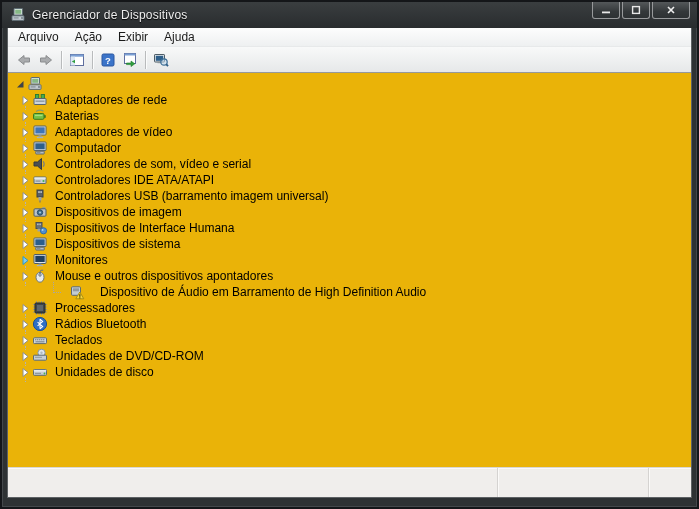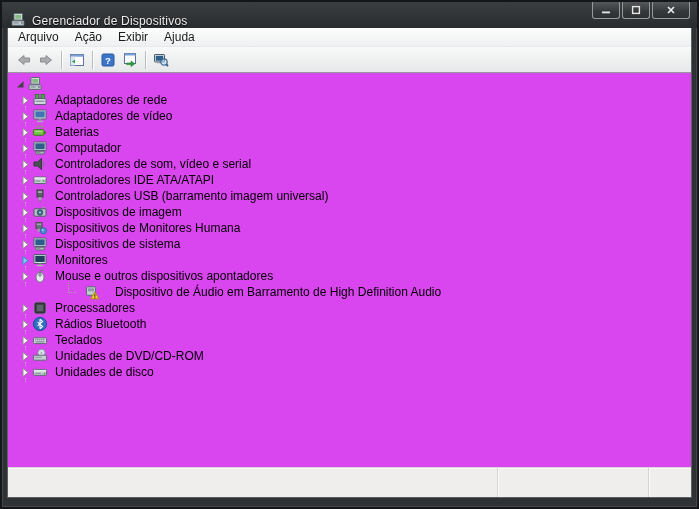--- a/index.html
+++ b/index.html
@@ -5,21 +5,21 @@
   html,body{margin:0;padding:0;background:#4a4d4f;}
   *{box-sizing:border-box;}
   .window{
     position:relative;width:699px;height:509px;
     background:#2e3234;border:2px solid #141619;
     display:flex;flex-direction:column;
     font-family:"Liberation Sans","DejaVu Sans",sans-serif;
     box-shadow:inset 0 0 0 1px #44484b;
   }
   
-  .titlebar{height:26px;display:flex;align-items:flex-end;position:relative;
+  .titlebar{height:26px;display:flex;align-items:center;position:relative;
     background:linear-gradient(#3a3e40,#292c2e);flex:0 0 26px;}
   .app-icon{width:16px;height:16px;margin:0 6px 0 8px;display:inline-flex;}
   .title-text{color:#ededed;font-size:12px;letter-spacing:.2px;text-shadow:0 1px 1px #000;}
   .winbtns{position:absolute;top:0;right:7px;display:flex;gap:2px;}
   .winbtn{height:17px;border:1px solid #97999b;border-top:none;
     border-radius:0 0 3px 3px;background:linear-gradient(#54585a,#34383a 60%,#2d3133);
     display:flex;align-items:center;justify-content:center;cursor:default;}
   .winbtn.min,.winbtn.max{width:28px;}
   .winbtn.close{width:38px;}
   
@@ -28,26 +28,26 @@
   
   .menubar{height:19px;flex:0 0 19px;background:linear-gradient(#fdfdfd,#eef0f1);
     display:flex;align-items:center;padding-left:2px;border-bottom:1px solid #e7e9ea;}
   .menu-item{font-size:12px;color:#1a1a1a;padding:2px 8px;cursor:default;}
   
   .toolbar{height:26px;flex:0 0 26px;background:linear-gradient(#f8f9f9,#e6e8e9);
     border-bottom:1px solid #97999b;display:flex;align-items:center;padding-left:5px;}
   .tbtn{width:22px;height:22px;display:flex;align-items:center;justify-content:center;border-radius:2px;}
   .tsep{width:1px;height:18px;background:#b9bbbc;box-shadow:1px 0 0 #fbfcfc;margin:0 4px;}
   
-  .content{flex:1;background:#d946ef;overflow:hidden;}
+  .content{flex:1;background:#eab308;overflow:hidden;}
   .tree{padding-top:3px;}
   .row{height:16px;display:flex;align-items:center;white-space:nowrap;}
   .row.l0{padding-left:6px;}
   .row.l1{padding-left:11px;}
-  .row.l2{padding-left:55px;gap:8px;}
+  .row.l2{padding-left:40px;gap:8px;}
   .exp{width:13px;height:16px;display:inline-flex;align-items:center;justify-content:center;
     position:relative;flex:0 0 13px;}
   .exp.stub::after{content:"";position:absolute;left:6px;bottom:-2px;height:4px;width:0;
     border-left:1px dotted #b3b3b3;}
   .conn{width:13px;height:16px;position:relative;flex:0 0 13px;}
   .conn::before{content:"";position:absolute;left:5px;top:-2px;width:7px;height:10px;
     border-left:1px dotted #a6a6a6;border-bottom:1px dotted #a6a6a6;}
   .ticon{width:16px;height:16px;margin-right:5px;display:inline-flex;flex:0 0 16px;}
   .lbl{font-size:12px;color:#000;padding:1px 2px;}
   
@@ -202,43 +202,43 @@
             <span class="lbl">Adaptadores de rede</span>
           </div>
           <div class="row l1">
             <span class="exp stub">
               <svg width="11" height="11" viewBox="0 0 11 11">
                 <polygon points="3,1.5 8,5.5 3,9.5" fill="#ffffff" stroke="#8e8e8e"></polygon>
               </svg>
             </span>
             <span class="ticon">
               <svg width="16" height="16" viewBox="0 0 16 16">
+                <path d="M4 3.5 Q8 1 11.5 3.2" fill="none" stroke="#8a9a6a" stroke-width="1.1"></path>
+                <rect x="1.5" y="5.5" width="10.5" height="5.8" rx="1.2" fill="#74c145" stroke="#3c7a1e"></rect>
+                <rect x="12" y="7.2" width="1.8" height="2.6" fill="#3c7a1e"></rect>
+                <rect x="3" y="6.8" width="7.5" height="1.3" fill="#a5dd82"></rect>
+              </svg>
+            </span>
+            <span class="lbl">Baterias</span>
+          </div>
+          <div class="row l1">
+            <span class="exp stub">
+              <svg width="11" height="11" viewBox="0 0 11 11">
+                <polygon points="3,1.5 8,5.5 3,9.5" fill="#ffffff" stroke="#8e8e8e"></polygon>
+              </svg>
+            </span>
+            <span class="ticon">
+              <svg width="16" height="16" viewBox="0 0 16 16">
                 <rect x="2" y="2" width="12" height="9" rx="0.8" fill="#dfe7ec" stroke="#4d5c66"></rect>
                 <rect x="3.3" y="3.3" width="9.4" height="6.2" fill="#3f74b5"></rect>
                 <rect x="6.5" y="11" width="3" height="1.6" fill="#8a949a"></rect>
                 <rect x="4.8" y="12.8" width="6.4" height="1.4" fill="#a9b1b7"></rect>
               </svg>
             </span>
             <span class="lbl">Adaptadores de vídeo</span>
-          </div>
-          <div class="row l1">
-            <span class="exp stub">
-              <svg width="11" height="11" viewBox="0 0 11 11">
-                <polygon points="3,1.5 8,5.5 3,9.5" fill="#ffffff" stroke="#8e8e8e"></polygon>
-              </svg>
-            </span>
-            <span class="ticon">
-              <svg width="16" height="16" viewBox="0 0 16 16">
-                <path d="M4 3.5 Q8 1 11.5 3.2" fill="none" stroke="#8a9a6a" stroke-width="1.1"></path>
-                <rect x="1.5" y="5.5" width="10.5" height="5.8" rx="1.2" fill="#74c145" stroke="#3c7a1e"></rect>
-                <rect x="12" y="7.2" width="1.8" height="2.6" fill="#3c7a1e"></rect>
-                <rect x="3" y="6.8" width="7.5" height="1.3" fill="#a5dd82"></rect>
-              </svg>
-            </span>
-            <span class="lbl">Baterias</span>
           </div>
           <div class="row l1">
             <span class="exp stub">
               <svg width="11" height="11" viewBox="0 0 11 11">
                 <polygon points="3,1.5 8,5.5 3,9.5" fill="#ffffff" stroke="#8e8e8e"></polygon>
               </svg>
             </span>
             <span class="ticon">
               <svg width="16" height="16" viewBox="0 0 16 16">
                 <rect x="2" y="2" width="12" height="8.6" rx="0.8" fill="#dde4e9" stroke="#4d5c66"></rect>
@@ -321,21 +321,21 @@
             <span class="ticon">
               <svg width="16" height="16" viewBox="0 0 16 16">
                 <rect x="4" y="2.5" width="6" height="6" fill="#6a7178" stroke="#494f55"></rect>
                 <rect x="5.3" y="3.6" width="1.2" height="1.5" fill="#cfd6da"></rect>
                 <rect x="7.5" y="3.6" width="1.2" height="1.5" fill="#cfd6da"></rect>
                 <rect x="5.5" y="8.5" width="3" height="3" fill="#9aa3aa"></rect>
                 <circle cx="11.5" cy="10.8" r="3.1" fill="#4f8fd0" stroke="#2d6aa8"></circle>
                 <circle cx="10.6" cy="9.9" r="0.9" fill="#bcd8f0"></circle>
               </svg>
             </span>
-            <span class="lbl">Dispositivos de Monitores Humana</span>
+            <span class="lbl">Dispositivos de Interface Humana</span>
           </div>
           <div class="row l1">
             <span class="exp stub">
               <svg width="11" height="11" viewBox="0 0 11 11">
                 <polygon points="3,1.5 8,5.5 3,9.5" fill="#ffffff" stroke="#8e8e8e"></polygon>
               </svg>
             </span>
             <span class="ticon">
               <svg width="16" height="16" viewBox="0 0 16 16">
                 <rect x="2" y="2" width="12" height="8.6" rx="0.8" fill="#dde4e9" stroke="#4d5c66"></rect>

